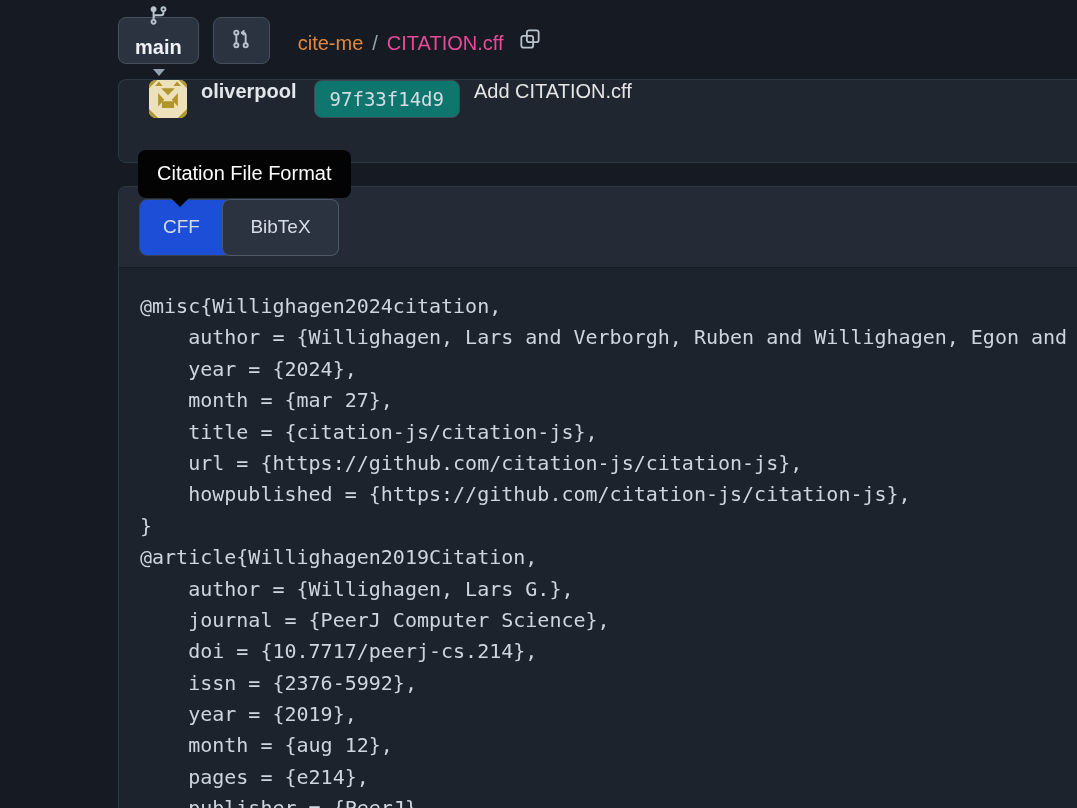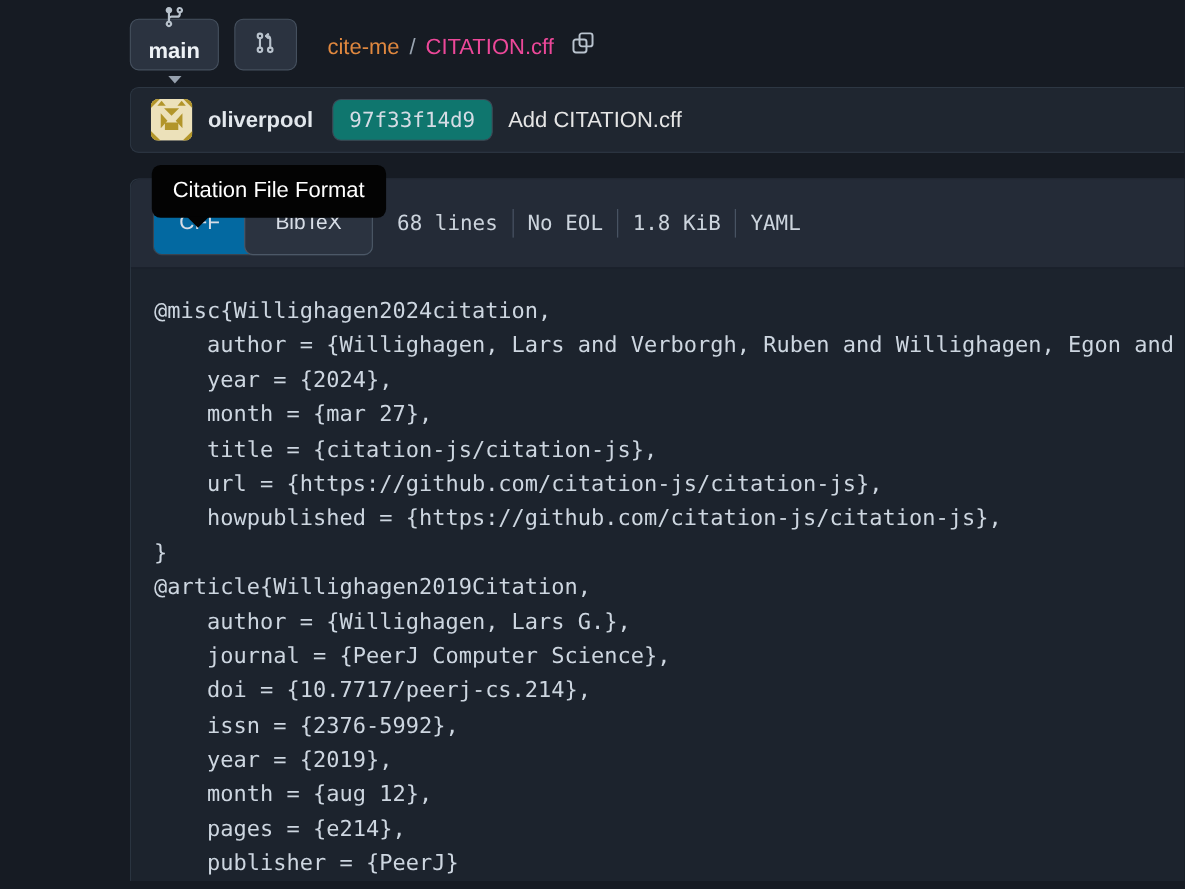--- a/index.html
+++ b/index.html
@@ -33,24 +33,24 @@
   .breadcrumb .repo { color: #e0883f; text-decoration: none; cursor: pointer; }
   .breadcrumb .sep { color: #99a4b1; margin: 0 9px; }
   .breadcrumb .file { color: #ec4899; }
   .copy-btn {
     background: none; border: none; margin-left: 13px; color: #b9c3ce;
     display: inline-flex; align-items: center; cursor: pointer; padding: 2px;
   }
 
   
   .commit-panel {
-    margin-top: 15px; height: 60px;
+    margin-top: 15px; height: 84px;
     background: #1f2630; border: 1px solid #2d3743;
     border-right: none; border-radius: 8px 0 0 8px;
-    display: flex; align-items: center; padding-left: 18px;
+    display: flex; padding-left: 30px;
   }
   .avatar { width: 38px; height: 38px; border-radius: 7px; overflow: hidden; flex: none; }
   .author { margin-left: 14px; font-size: 20px; font-weight: bold; color: #e2e7ec; }
   .hash-badge {
     margin-left: 17px; height: 38px; padding: 0 15px;
     border: 1px solid #3e4956; border-radius: 8px; background: #0f766e;
     display: inline-flex; align-items: center;
     font-family: "DejaVu Sans Mono", monospace; font-size: 19px; color: #d5dce5;
     cursor: pointer;
   }
@@ -61,21 +61,21 @@
     margin-top: 23px; border: 1px solid #2d3743; border-right: none; border-bottom: none;
     border-radius: 8px 0 0 0; background: #1c232d; min-height: 623px;
   }
   .file-header {
     background: #242b37; border-radius: 8px 0 0 0;
     border-bottom: 1px solid #161c26;
     height: 81px; display: flex; align-items: center; padding-left: 20px;
   }
   .tab-group {
     display: flex; height: 57px; border: 1px solid #3a4450; border-radius: 8px;
-    overflow: visible; background: #0369a1;
+    overflow: visible; background: #1d4ed8;
   }
   .tab {
     height: 100%; border: none; background: transparent; color: #d7dde6;
     font-family: "Liberation Sans", sans-serif; font-size: 19px; cursor: pointer;
   }
   .tab.cff { width: 83px; border-radius: 8px 0 0 8px; }
   .tab.active {
     width: 117px; background: #2b3340; border: 1px solid #4c5867;
     border-radius: 8px; margin: -1px; height: 57px;
   }
@@ -172,29 +172,20 @@
       <span class="hash-badge">97f33f14d9</span>
       <span class="commit-msg">Add CITATION.cff</span>
     </div>
 
     <div class="file-box">
       <div class="file-header">
         <div class="tab-group">
           <button class="tab cff">CFF</button>
           <button class="tab active">BibTeX</button>
         </div>
-        <div class="file-meta">
-          <span>68 lines</span>
-          <span class="vdiv"></span>
-          <span>No EOL</span>
-          <span class="vdiv"></span>
-          <span>1.8 KiB</span>
-          <span class="vdiv"></span>
-          <span>YAML</span>
-        </div>
       </div>
 
       <div class="code">
         <div class="code-line">@misc{Willighagen2024citation,</div>
         <div class="code-line">    author = {Willighagen, Lars and Verborgh, Ruben and Willighagen, Egon and</div>
         <div class="code-line">    year = {2024},</div>
         <div class="code-line">    month = {mar 27},</div>
         <div class="code-line">    title = {citation-js/citation-js},</div>
         <div class="code-line">    url = {https://github.com/citation-js/citation-js},</div>
         <div class="code-line">    howpublished = {https://github.com/citation-js/citation-js},</div>

